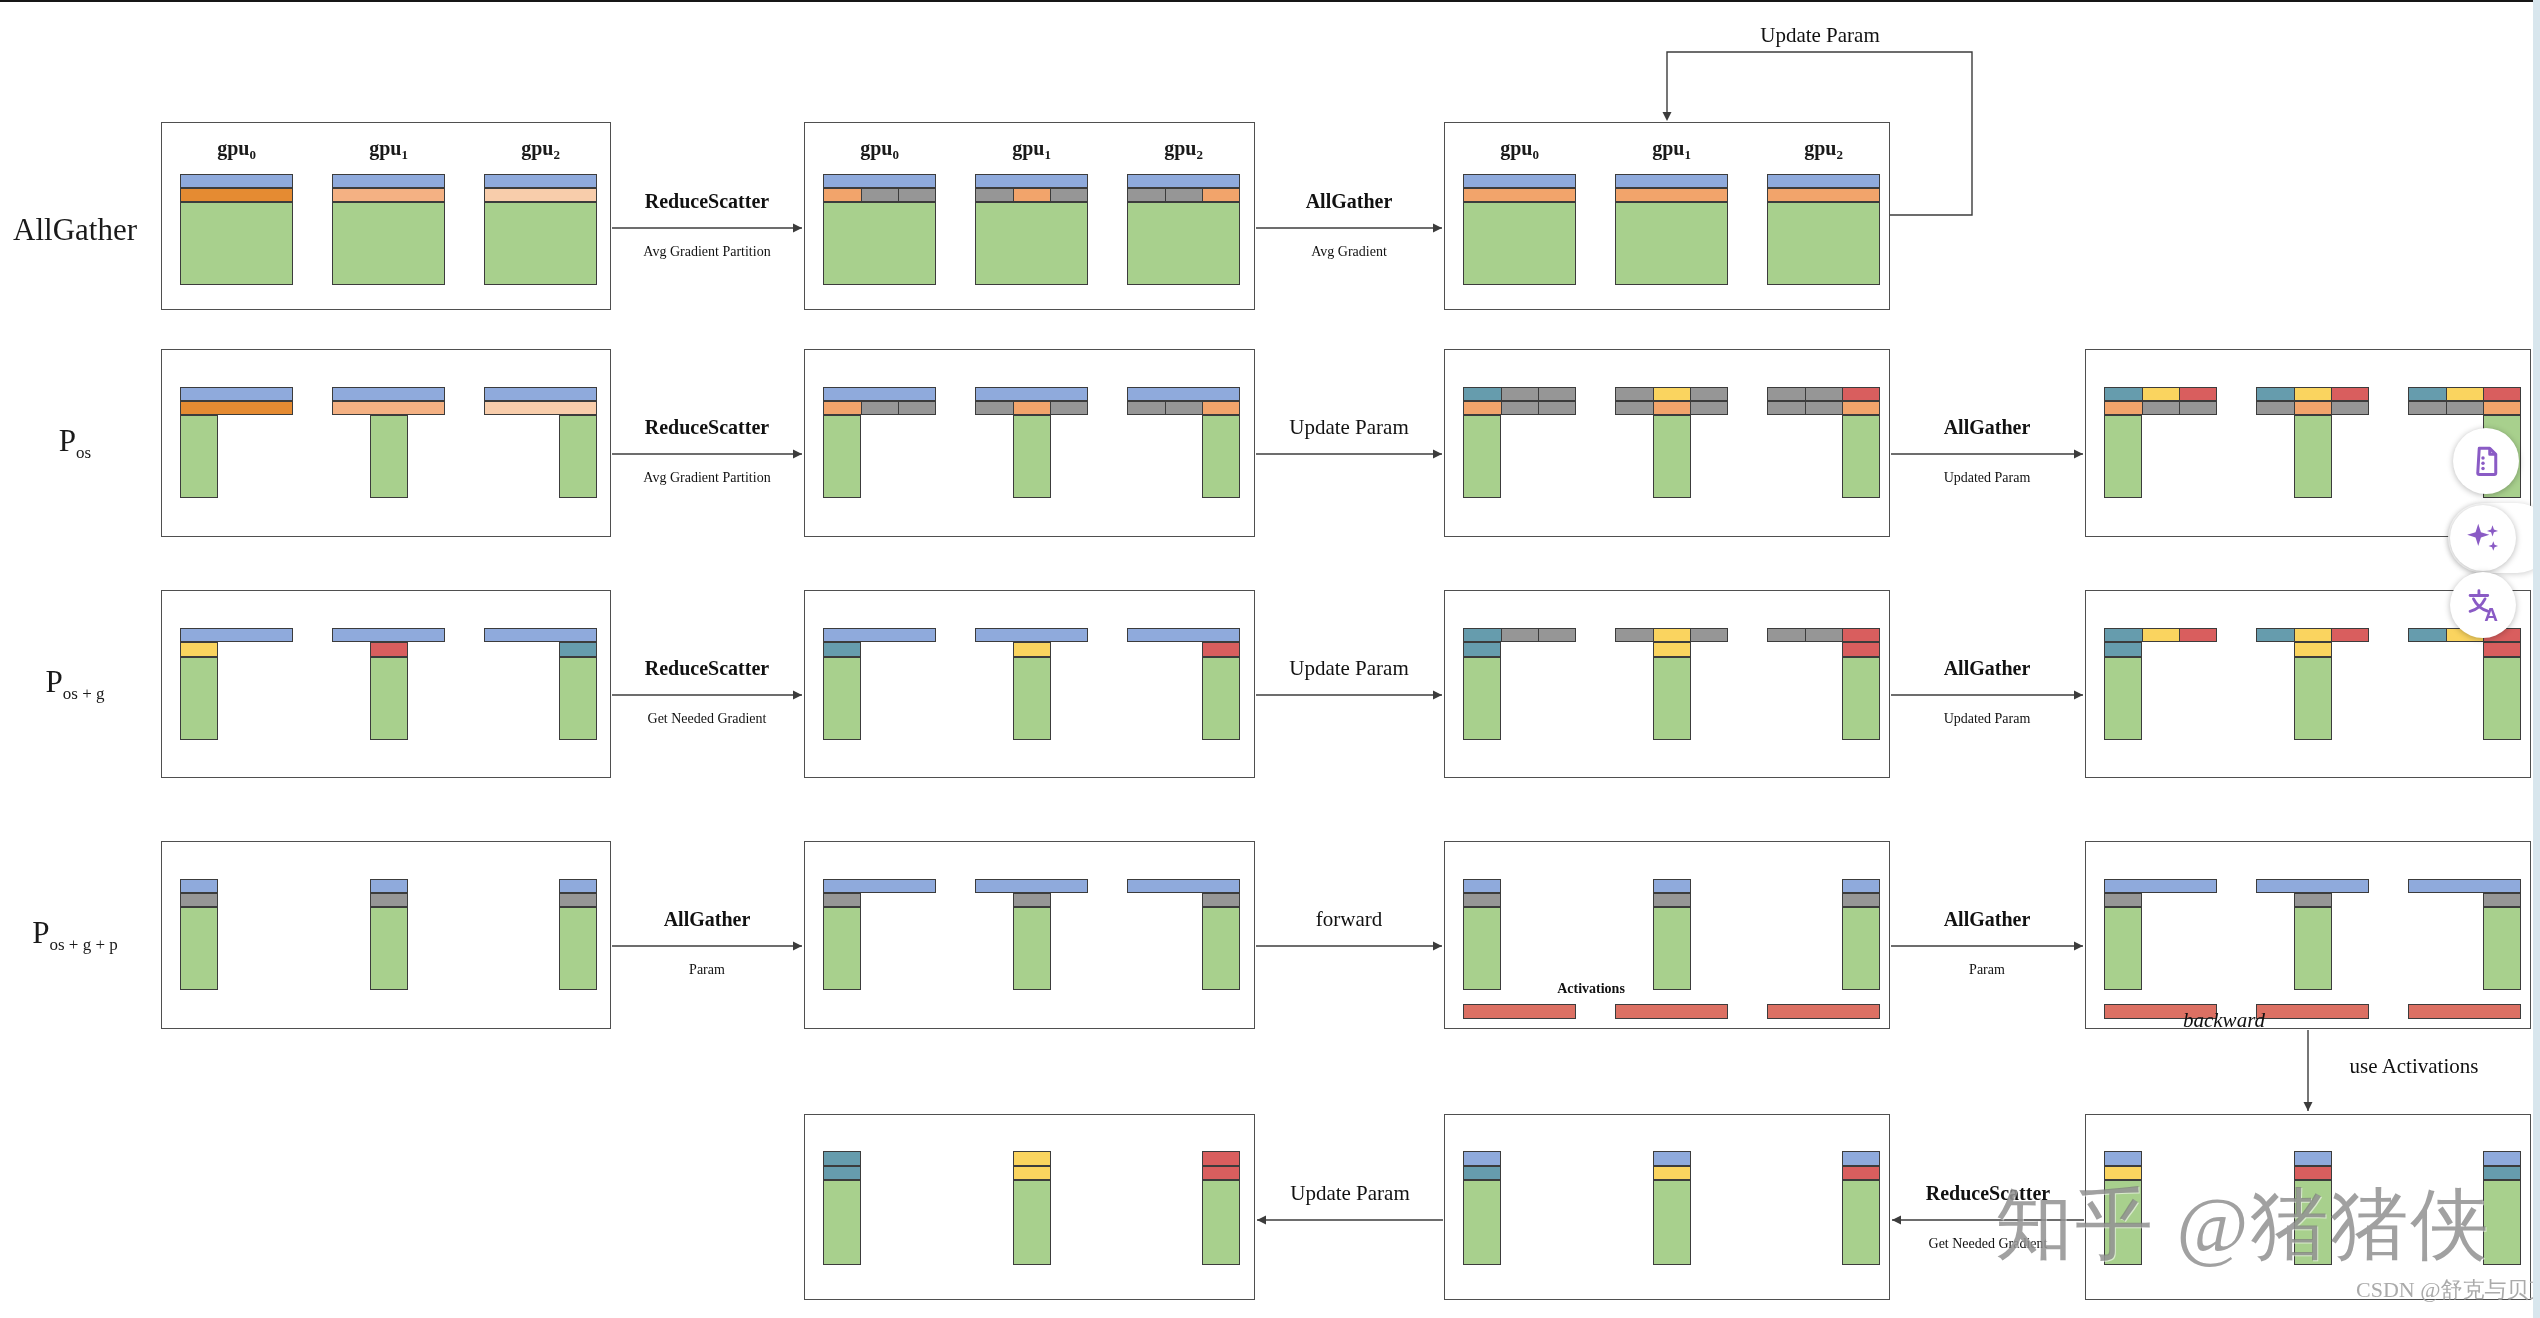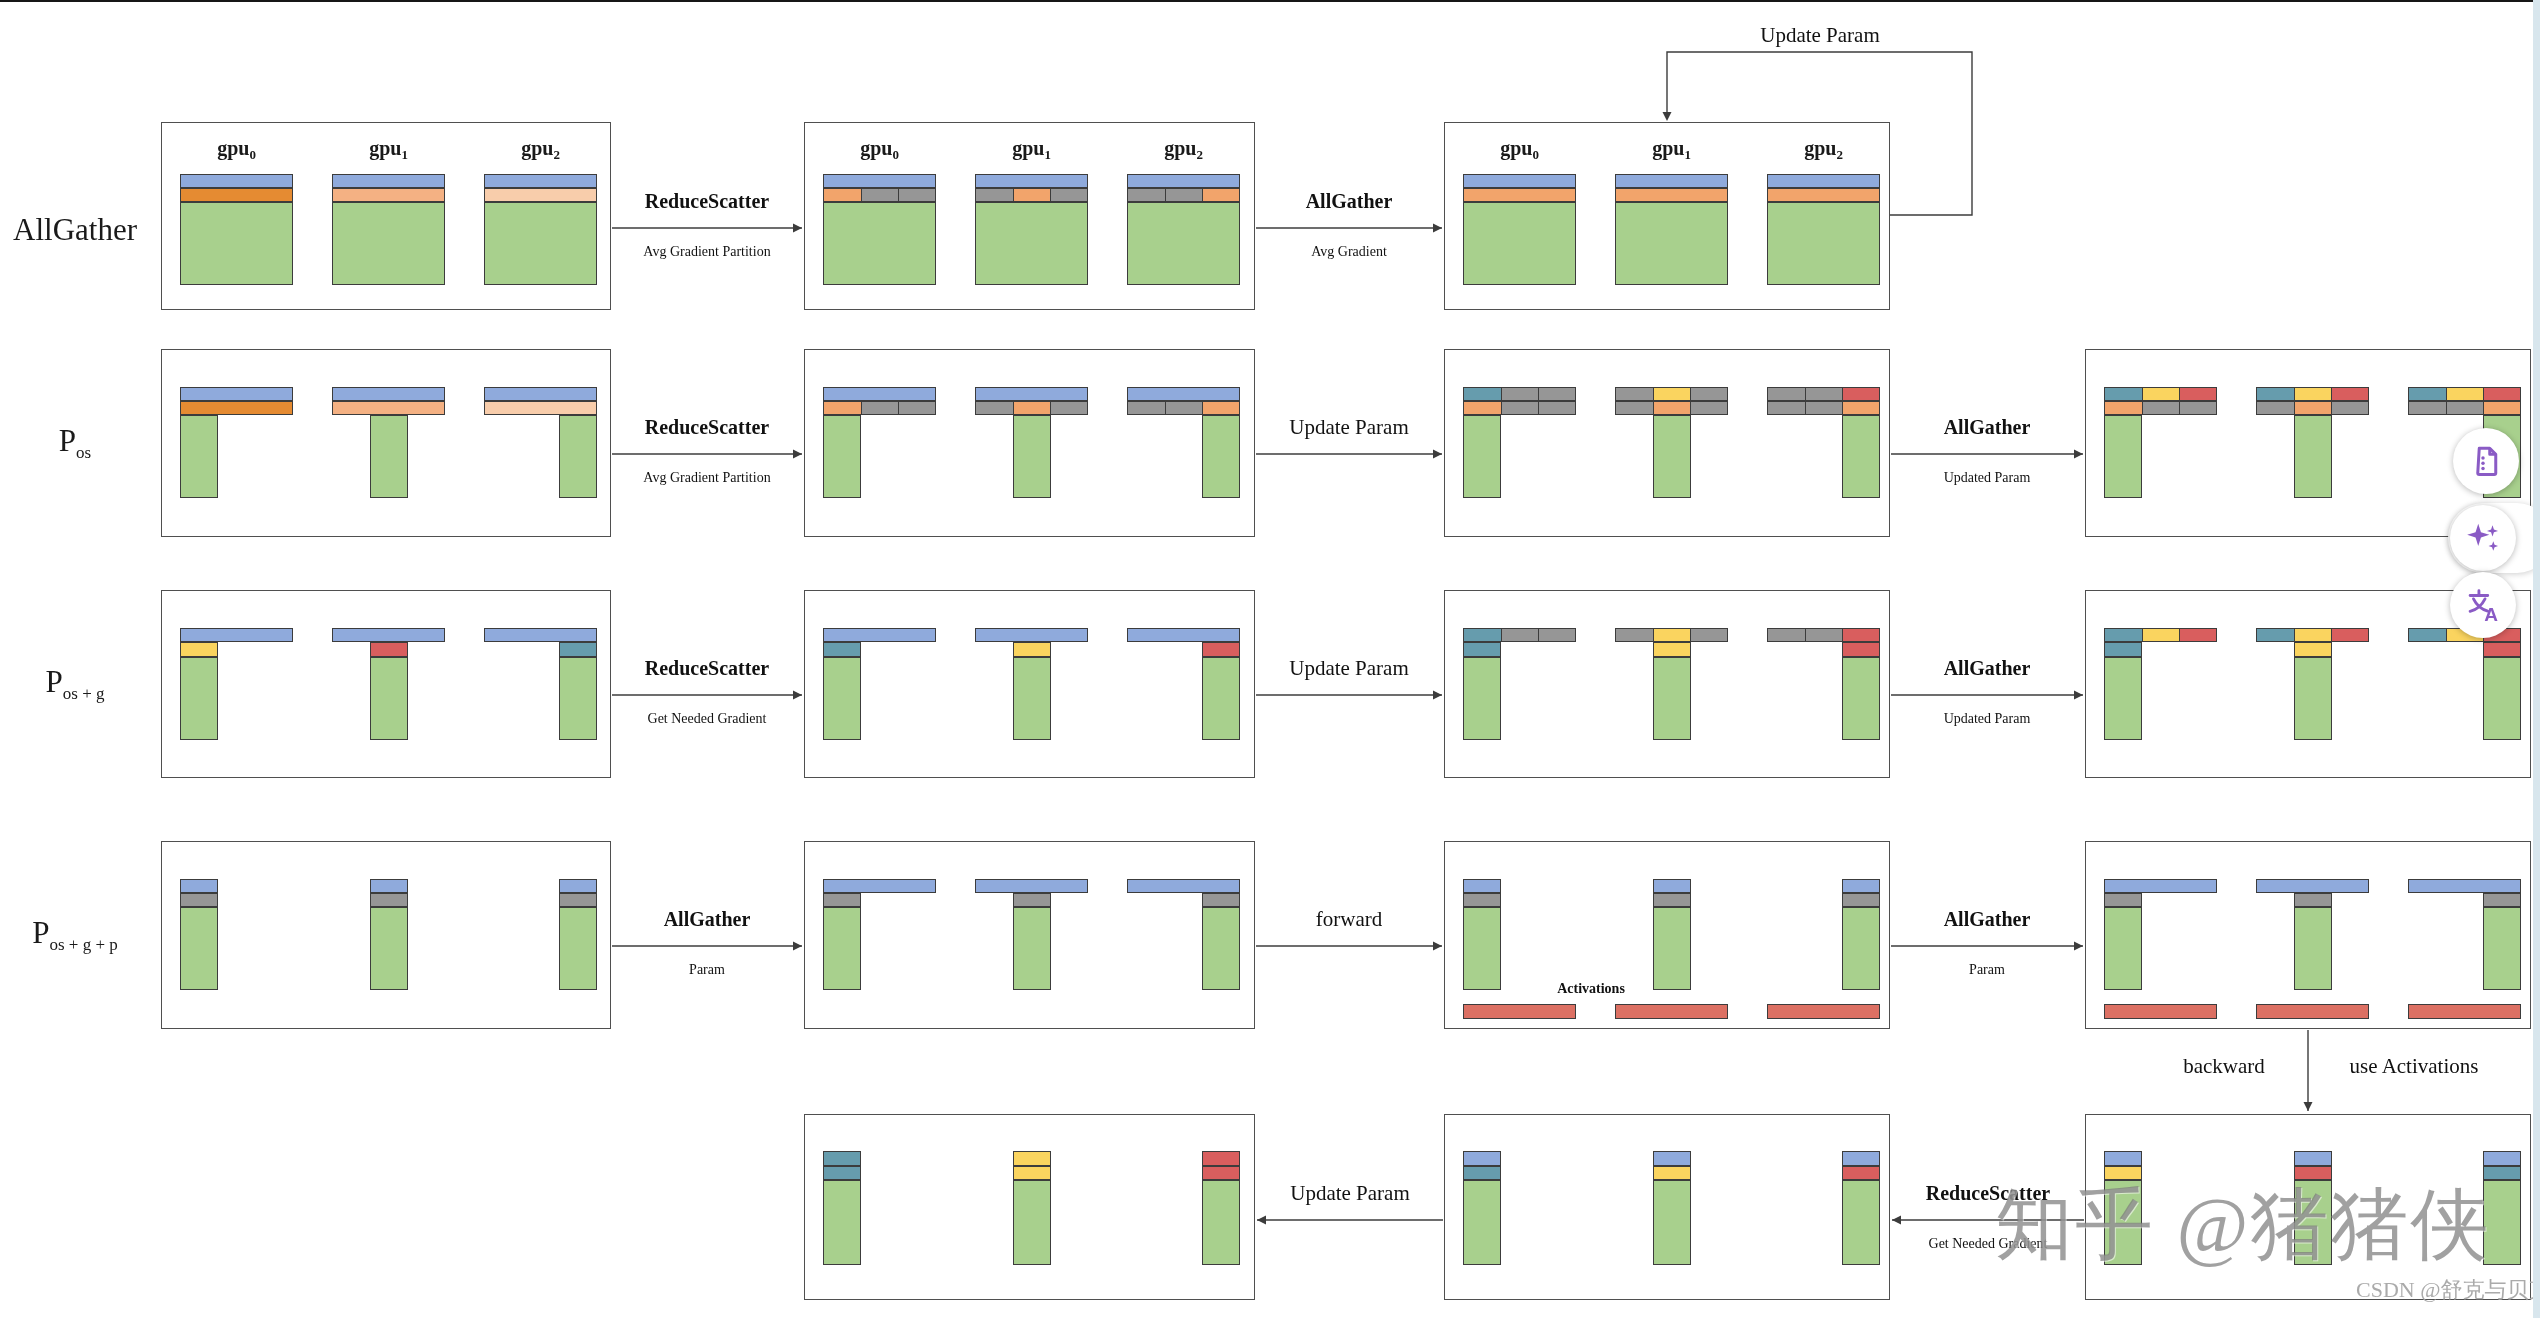--- a/index.html
+++ b/index.html
@@ -345,21 +345,21 @@
       <div class="arrow-label al-bold" style="left: 707px; top: 668px;">ReduceScatter</div>
       <div class="arrow-label al-sub" style="left: 707px; top: 719px;">Get Needed Gradient</div>
       <div class="arrow-label al-plain" style="left: 1349px; top: 668px;">Update Param</div>
       <div class="arrow-label al-bold" style="left: 1987px; top: 668px;">AllGather</div>
       <div class="arrow-label al-sub" style="left: 1987px; top: 719px;">Updated Param</div>
       <div class="arrow-label al-bold" style="left: 707px; top: 919px;">AllGather</div>
       <div class="arrow-label al-sub" style="left: 707px; top: 970px;">Param</div>
       <div class="arrow-label al-plain" style="left: 1349px; top: 919px;">forward</div>
       <div class="arrow-label al-bold" style="left: 1987px; top: 919px;">AllGather</div>
       <div class="arrow-label al-sub" style="left: 1987px; top: 970px;">Param</div>
-      <div class="arrow-label al-plain" style="left: 2224px; top: 1066px;">backward</div>
+      <div class="arrow-label al-plain" style="left: 2224px; top: 1020px; font-style: italic;">backward</div>
       <div class="arrow-label al-plain" style="left: 2414px; top: 1066px;">use Activations</div>
       <div class="arrow-label al-bold" style="left: 1988px; top: 1193px;">ReduceScatter</div>
       <div class="arrow-label al-sub" style="left: 1988px; top: 1244px;">Get Needed Gradient</div>
       <div class="arrow-label al-plain" style="left: 1350px; top: 1193px;">Update Param</div>
       <div class="row-label" style="left: 75px; top: 232px;"><span>AllGather</span><sub></sub></div>
       <div class="row-label" style="left: 75px; top: 443px;"><span>P</span><sub>os</sub></div>
       <div class="row-label" style="left: 75px; top: 684px;"><span>P</span><sub>os + g</sub></div>
       <div class="row-label" style="left: 75px; top: 935px;"><span>P</span><sub>os + g + p</sub></div>
     </div>
   <div id="wm-big">知乎 @猪猪侠</div>

